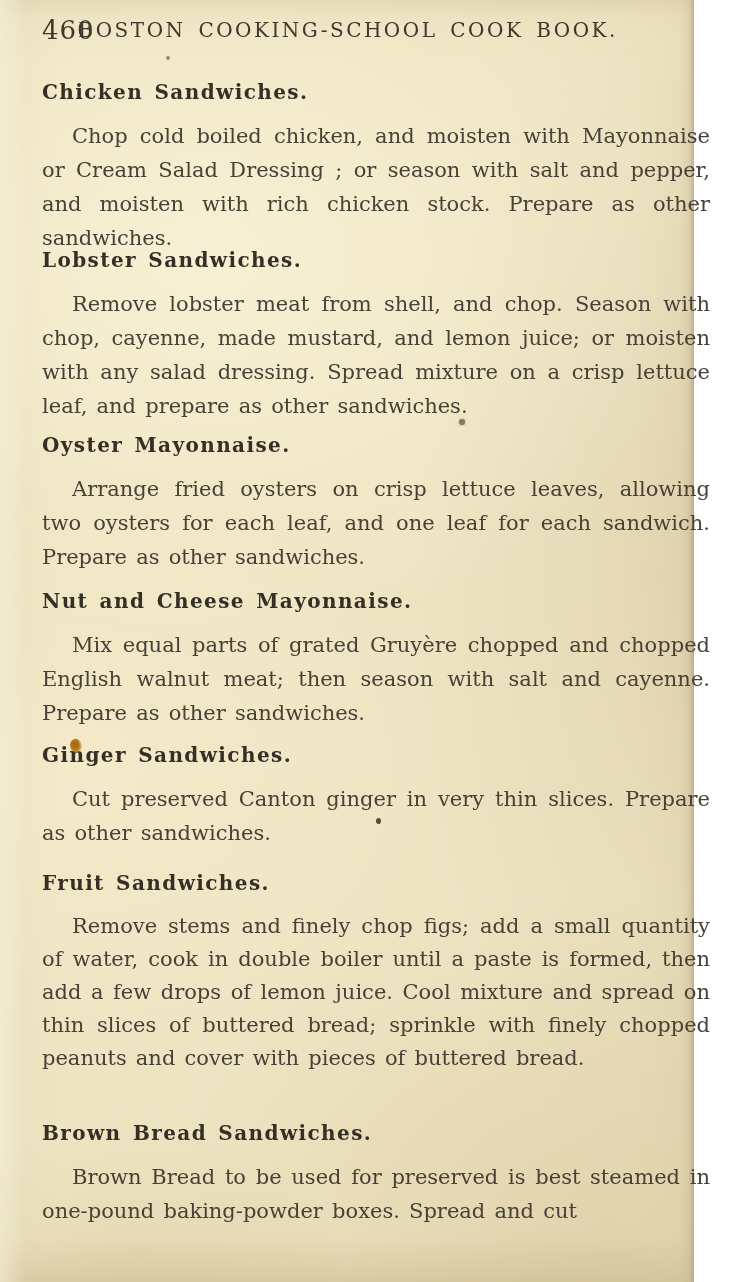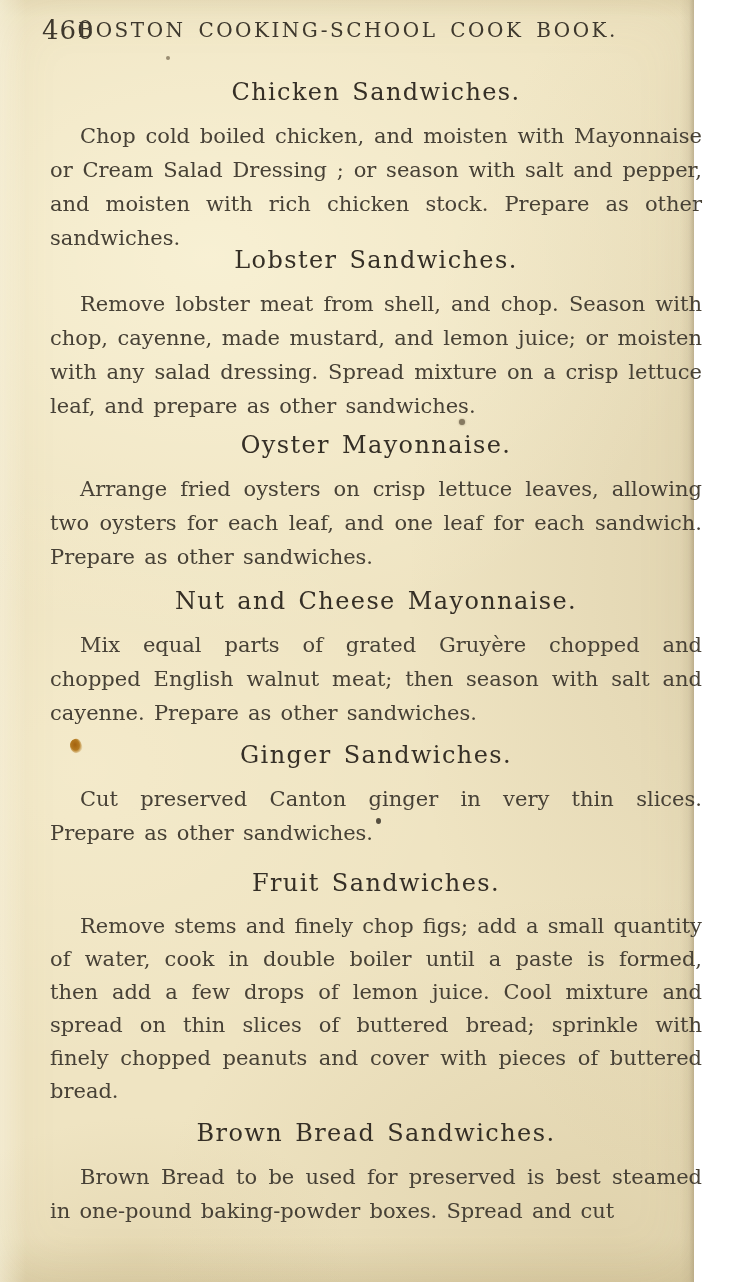--- a/index.html
+++ b/index.html
@@ -33,28 +33,28 @@
   }
   .run-title {
     position: absolute; left: 0; right: 0; top: 3px;
     text-align: center;
     font-size: 20px; color: #3e382d;
     letter-spacing: 2.5px; word-spacing: 4px;
   }
   .section { position: absolute; left: 42px; width: 668px; }
   .section h2 {
     margin: 0 0 15px 0;
-    text-align: center;
-    font-size: 24px; line-height: 24px;
-    font-weight: normal;
+    text-align: left;
+    font-size: 20px; line-height: 24px;
+    font-weight: bold;
     color: #352f26;
     letter-spacing: 1.4px; word-spacing: 3px;
   }
   .section p {
-    margin: 8px;
+    margin: 0;
     font-size: 21px; line-height: 34px;
     color: #474136;
     text-align: justify;
     text-indent: 30px;
     word-spacing: 2.5px;
   }
   .section.tight p { line-height: 33px; }
   
   .stain {
     position: absolute; left: 70px; top: 739px; width: 12px; height: 14px;

